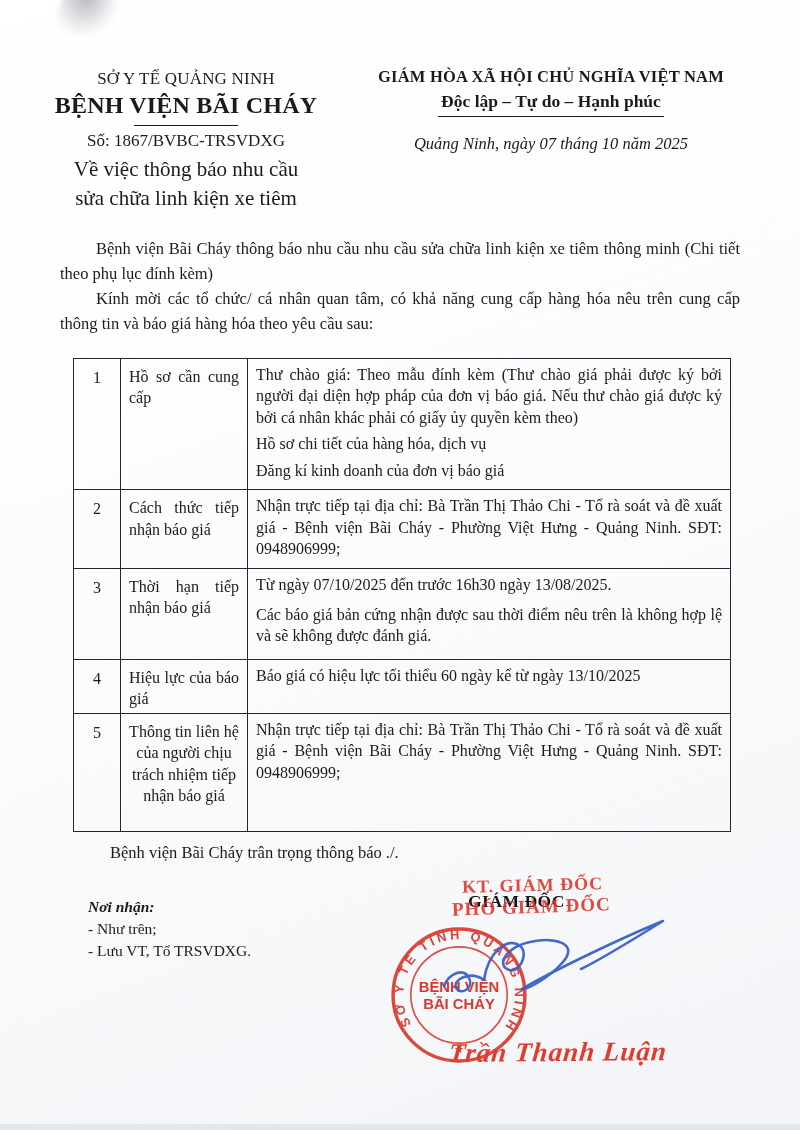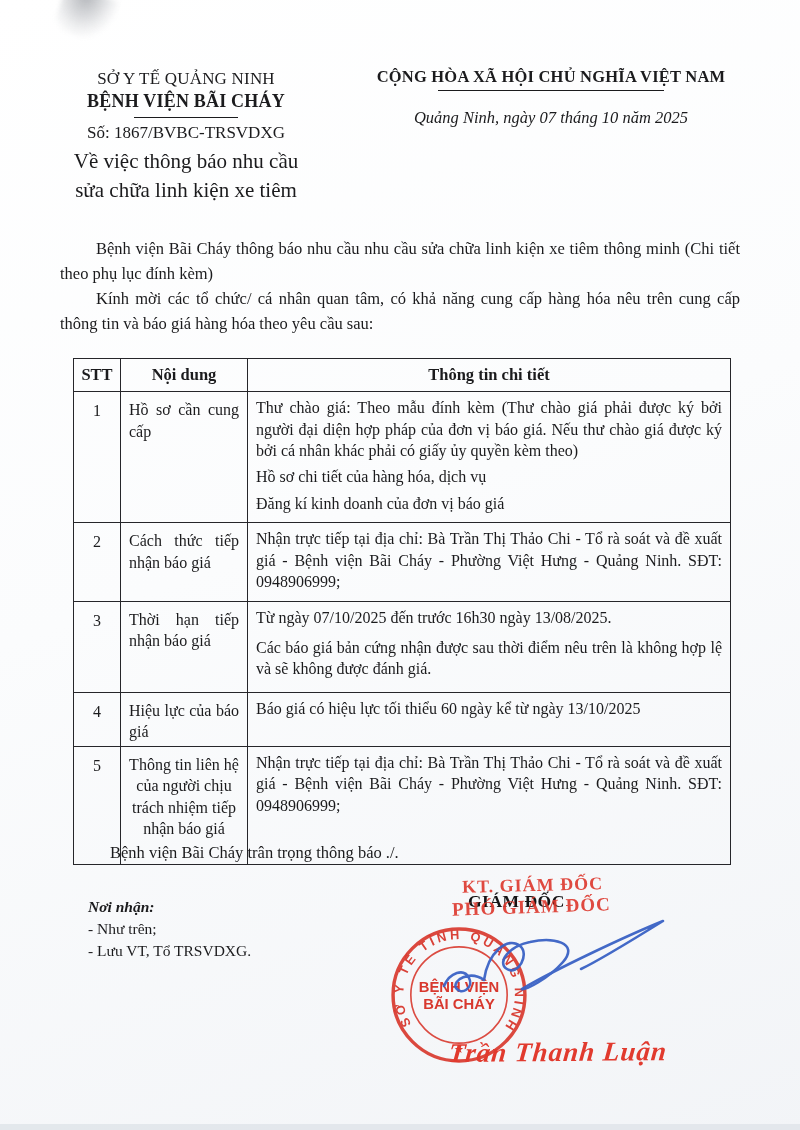--- a/index.html
+++ b/index.html
@@ -10,21 +10,21 @@
   }
   
   .smudge{position:absolute;left:58px;top:-8px;width:56px;height:46px;
     background:radial-gradient(ellipse at 40% 10%,rgba(90,95,105,.45),rgba(120,125,135,.12) 55%,transparent 75%);
     transform:rotate(18deg);filter:blur(2px);}
   .bottom-edge{position:absolute;left:0;bottom:0;width:100%;height:6px;background:#dfe3e9;opacity:.8;}
 
   
   .hdr-left{position:absolute;left:40px;top:68px;width:292px;text-align:center;line-height:1.32;}
   .hdr-left .parent{font-size:17px;letter-spacing:.2px;}
-  .hdr-left .org{font-size:18px;font-weight:bold;letter-spacing:.2px;}
+  .hdr-left .org{font-size:24px;font-weight:bold;letter-spacing:.2px;}
   .rule-short{width:104px;border-top:1.6px solid #1b1b1d;margin:3px auto 4px auto;}
   .hdr-left .num{font-size:17px;margin-top:1px;}
   .hdr-left .subject{font-size:21px;line-height:1.38;margin-top:2px;}
   .hdr-right{position:absolute;left:355px;top:66px;width:392px;text-align:center;line-height:1.3;}
   .hdr-right .country{font-size:16.5px;font-weight:bold;letter-spacing:.2px;}
   .hdr-right .motto{font-size:17.5px;font-weight:bold;margin-top:3px;}
   .rule-motto{width:226px;border-top:1.8px solid #1b1b1d;margin:3px auto 0 auto;}
   .hdr-right .dateline{font-size:16.5px;font-style:italic;margin-top:16px;}
 
   
@@ -76,42 +76,38 @@
     <div class="org">BỆNH VIỆN BÃI CHÁY</div>
     <div class="rule-short"></div>
     <div class="num">Số: 1867/BVBC-TRSVDXG</div>
     <div class="subject">
       <div>Về việc thông báo nhu cầu</div>
       <div>sửa chữa linh kiện xe tiêm</div>
     </div>
   </div>
 
   <div class="hdr-right">
-    <div class="country">CỘNG HÒA XÃ HỘI CHỦ NGHĨA VIỆT NAM</div>
+    <div class="country">GIÁM HÒA XÃ HỘI CHỦ NGHĨA VIỆT NAM</div>
+    <div class="motto">Độc lập – Tự do – Hạnh phúc</div>
     <div class="rule-motto"></div>
     <div class="dateline">Quảng Ninh, ngày 07 tháng 10 năm 2025</div>
   </div>
 
   <div class="body-text">
     <div class="para">Bệnh viện Bãi Cháy thông báo nhu cầu nhu cầu sửa chữa linh kiện xe tiêm thông minh (Chi tiết theo phụ lục đính kèm)</div>
     <div class="para">Kính mời các tổ chức/ cá nhân quan tâm, có khả năng cung cấp hàng hóa nêu trên cung cấp thông tin và báo giá hàng hóa theo yêu cầu sau:</div>
   </div>
 
   <table class="qtable">
     <colgroup>
         <col class="col-stt">
         <col class="col-topic">
         <col class="col-detail">
       </colgroup>
     <tbody>
-        <tr>
-      <th>STT</th>
-      <th>Nội dung</th>
-      <th>Thông tin chi tiết</th>
-    </tr>
     <tr class="row-h1">
       <td class="cell-stt">1</td>
       <td class="cell-topic">Hồ sơ cần cung cấp</td>
       <td class="cell-detail">
         <p>Thư chào giá: Theo mẫu đính kèm (Thư chào giá phải được ký bởi người đại diện hợp pháp của đơn vị báo giá. Nếu thư chào giá được ký bởi cá nhân khác phải có giấy ủy quyền kèm theo)</p>
         <p>Hồ sơ chi tiết của hàng hóa, dịch vụ</p>
         <p>Đăng kí kinh doanh của đơn vị báo giá</p>
       </td>
     </tr>
     <tr class="row-h2">

